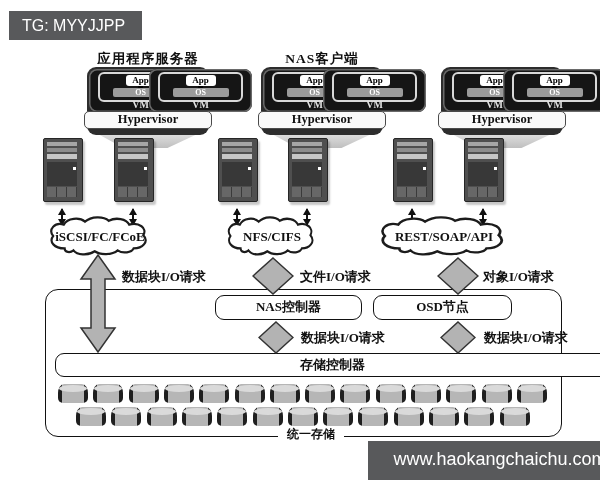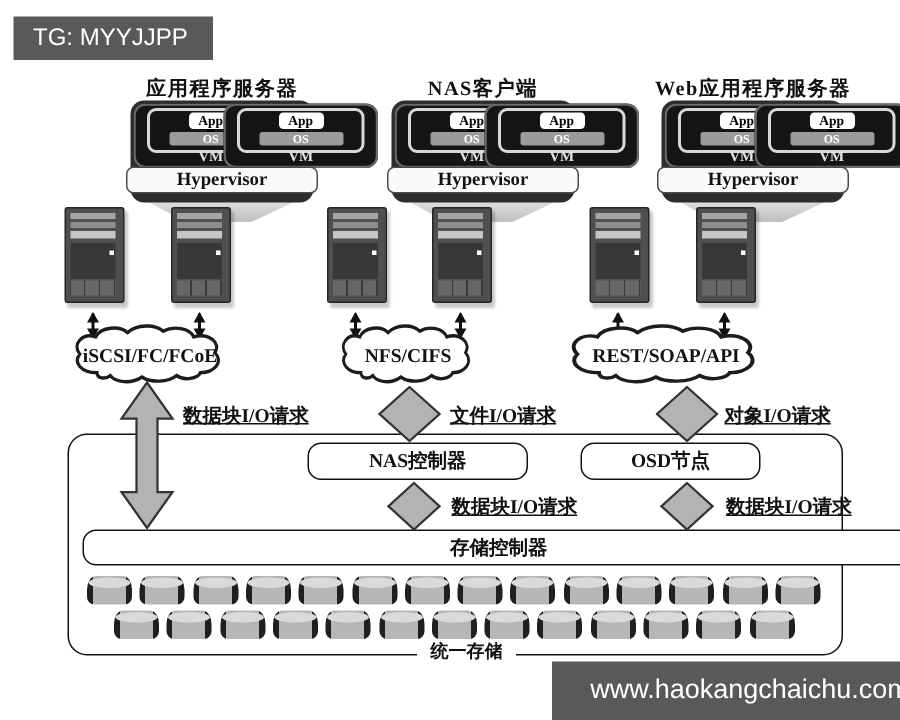--- a/index.html
+++ b/index.html
@@ -74,39 +74,38 @@
       font:bold 13px/21px "Liberation Serif",serif;z-index:2;}
   .unified-label{position:absolute;left:278px;top:426px;width:66px;height:16px;background:#fff;
       text-align:center;font:bold 12px/16px "Liberation Serif",serif;z-index:3;}
 
   
   .big-arrow{position:absolute;left:78px;top:254px;z-index:3;}
   .big-arrow polygon{fill:#b3b3b3;stroke:#333;stroke-width:1.5;}
   .diamond{position:absolute;z-index:3;}
   .diamond polygon{fill:#b3b3b3;stroke:#333;stroke-width:1.5;}
 
-  .io-label{position:absolute;font:bold 13px/15px "Liberation Serif",serif;white-space:nowrap;z-index:3;text-decoration:underline;}
+  .io-label{position:absolute;font:bold 13px/15px "Liberation Serif",serif;white-space:nowrap;z-index:3;}
 
   
   .disk{position:absolute;width:30px;height:19px;z-index:2;overflow:hidden;
       border-radius:6px 6px 5px 5px/9px 9px 5px 5px;
       background:linear-gradient(90deg,#1f1f1f 0 4px,#b6b6b6 4px 26px,#1f1f1f 26px);}
   .disk::before{content:"";position:absolute;left:1px;right:1px;top:1px;height:7px;border-radius:50%;
       background:#dadada;}
 </style>
 </head>
 <body>
 
 <div id="stage">
 
   <div class="top-banner">TG: MYYJJPP</div>
 
   <div class="col-title" style="left:88px;width:120px">应用程序服务器</div>
   <div class="col-title" style="left:262px;width:120px">NAS客户端</div>
-  <div class="col-title" style="left:432px;width:140px">Web应用程序服务器</div>
 
   <div class="trap" style="left:87px"></div>
   <div class="backdrop" style="left:87px"></div>
   <div class="vm-tile" style="left:89px">
     <div class="vm-core">
       <div class="app-box">App</div>
       <div class="vlink"></div>
       <div class="os-box">OS</div>
     </div>
     <div class="vm-name">VM</div>
@@ -224,22 +223,22 @@
   <svg class="diamond" style="left:440px;top:321px" width="36" height="33" viewBox="0 0 36 33">
     <polygon points="18,1 35,16.5 18,32 1,16.5"></polygon>
   </svg>
 
   <div class="io-label" style="left:122px;top:269px">数据块I/O请求</div>
   <div class="io-label" style="left:300px;top:269px">文件I/O请求</div>
   <div class="io-label" style="left:483px;top:269px">对象I/O请求</div>
   <div class="io-label" style="left:301px;top:330px">数据块I/O请求</div>
   <div class="io-label" style="left:484px;top:330px">数据块I/O请求</div>
 
-  <div class="ctrl-box" style="left:205px;width:147px">NAS控制器</div>
-  <div class="ctrl-box" style="left:387px;width:120px">OSD节点</div>
+  <div class="ctrl-box" style="left:215px;width:147px">NAS控制器</div>
+  <div class="ctrl-box" style="left:373px;width:139px">OSD节点</div>
 
   <div class="storage-bar">存储控制器</div>
 
   <div id="disk-layer">
       <div class="disk" style="left: 58px; top: 384px;"></div>
       <div class="disk" style="left: 93.3px; top: 384px;"></div>
       <div class="disk" style="left: 128.6px; top: 384px;"></div>
       <div class="disk" style="left: 163.9px; top: 384px;"></div>
       <div class="disk" style="left: 199.2px; top: 384px;"></div>
       <div class="disk" style="left: 234.5px; top: 384px;"></div>

